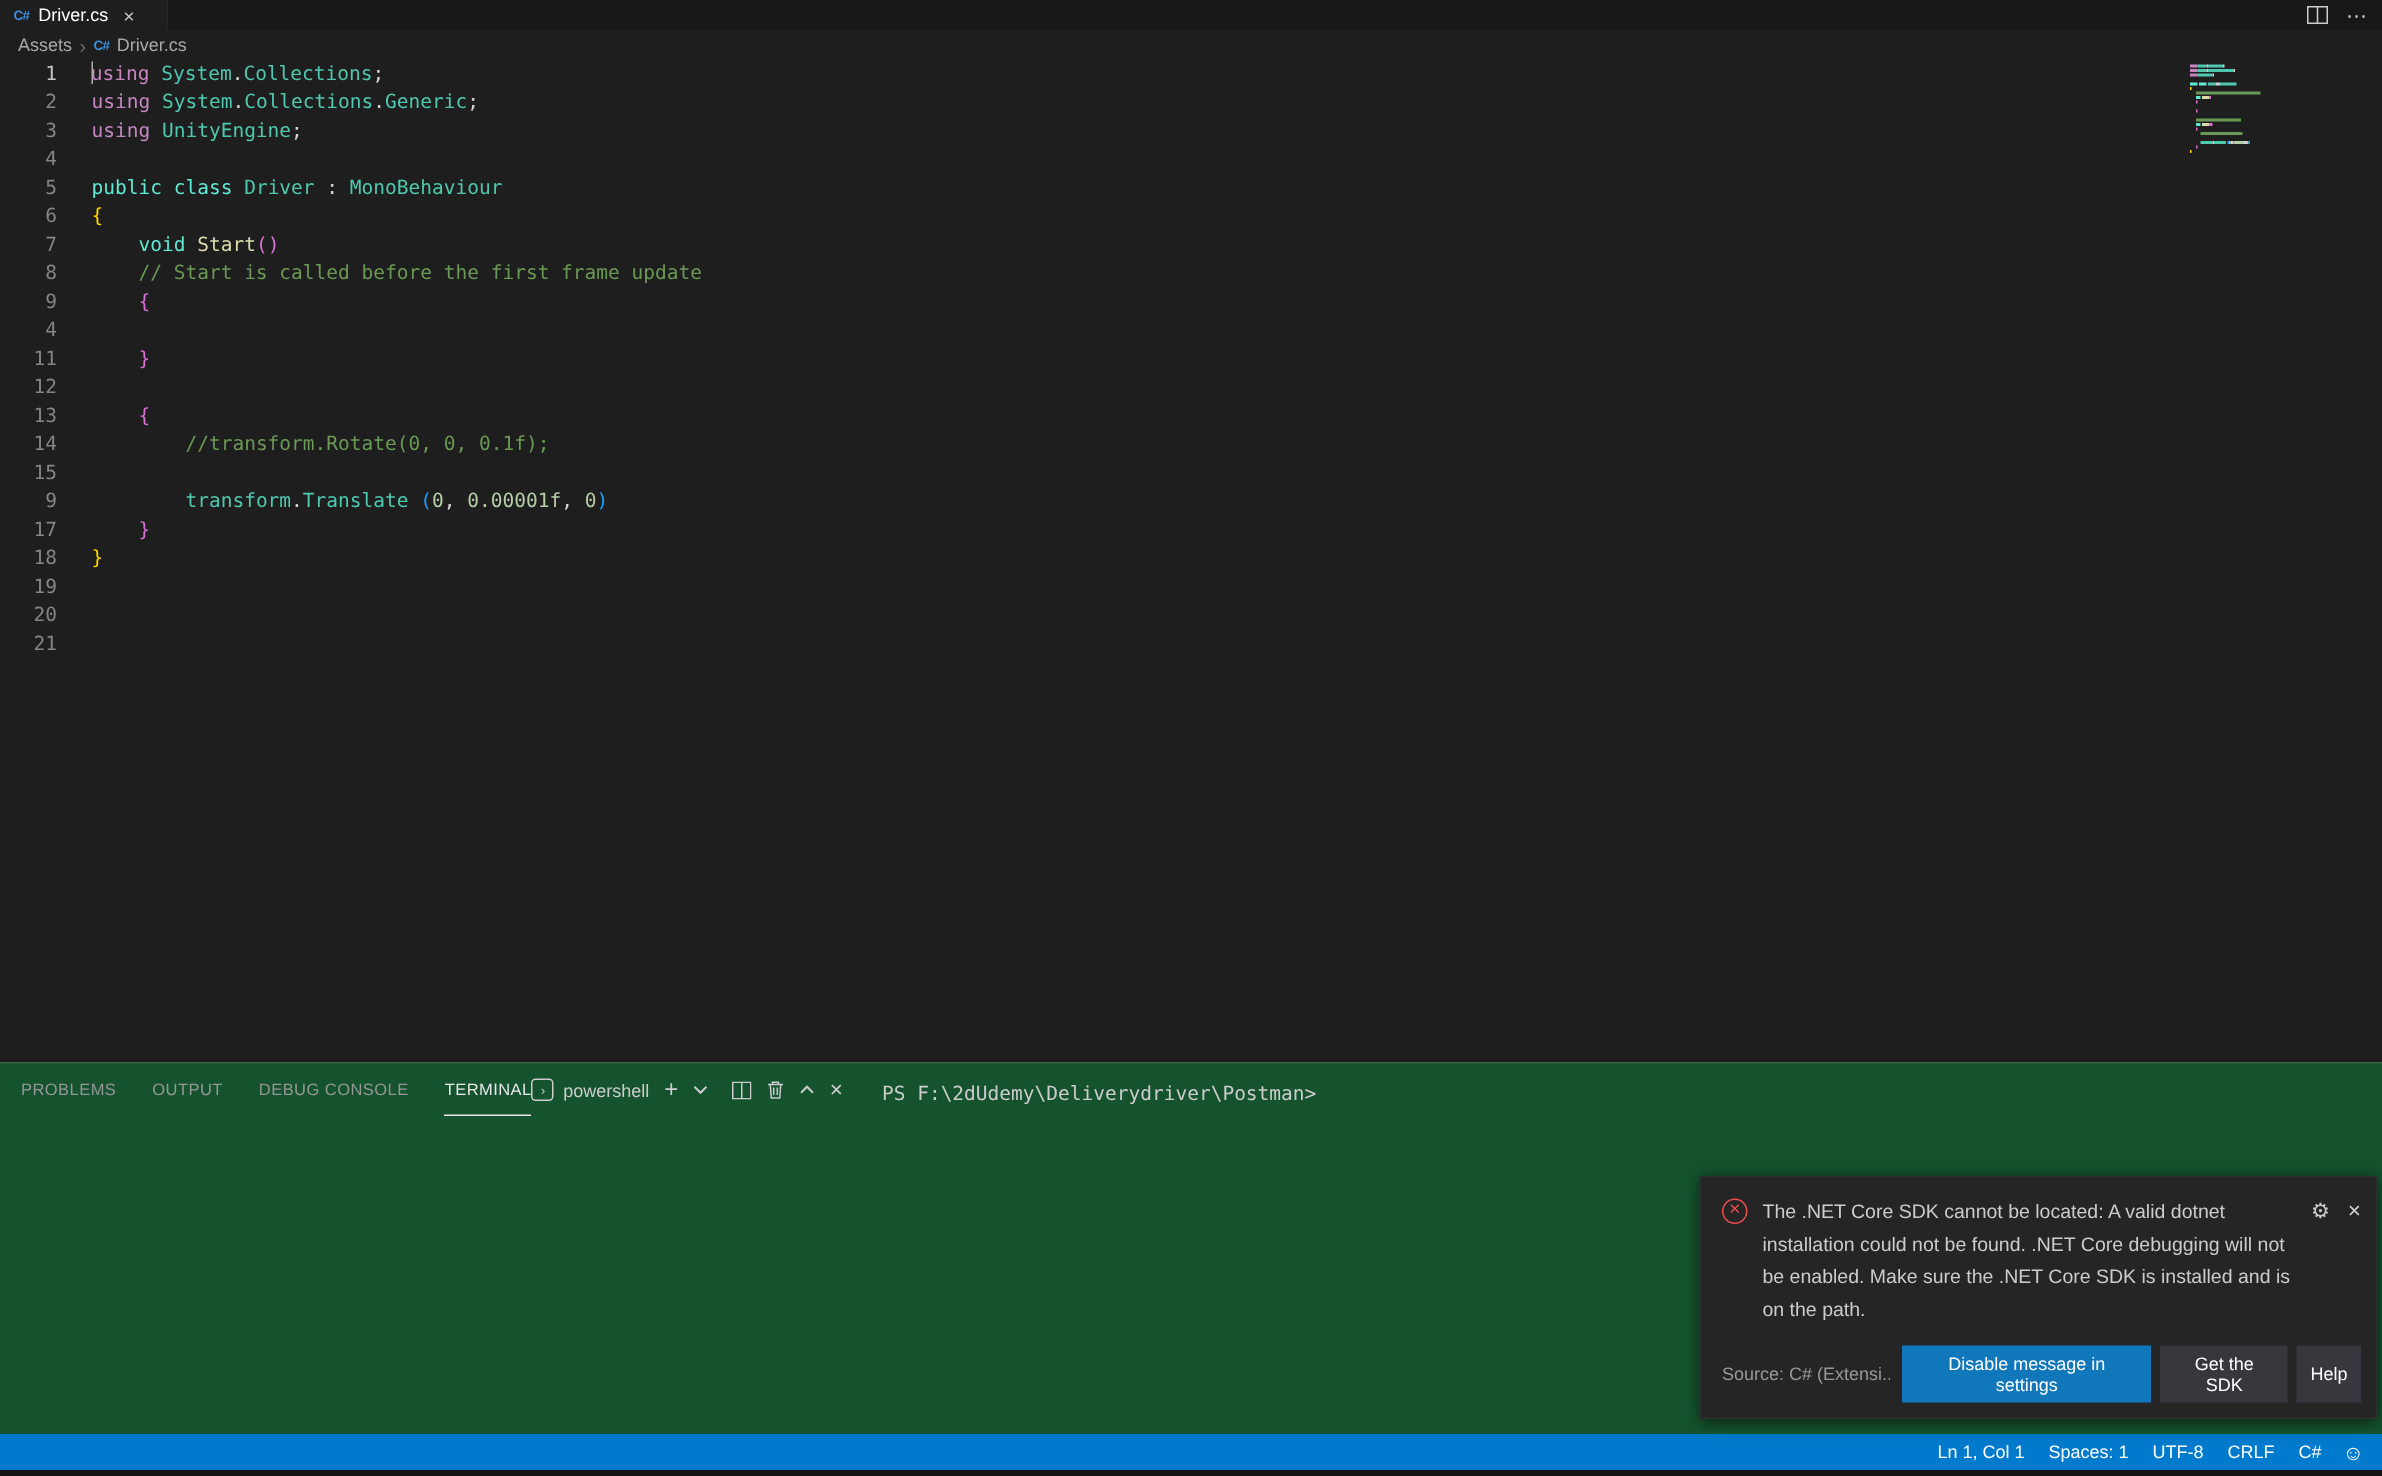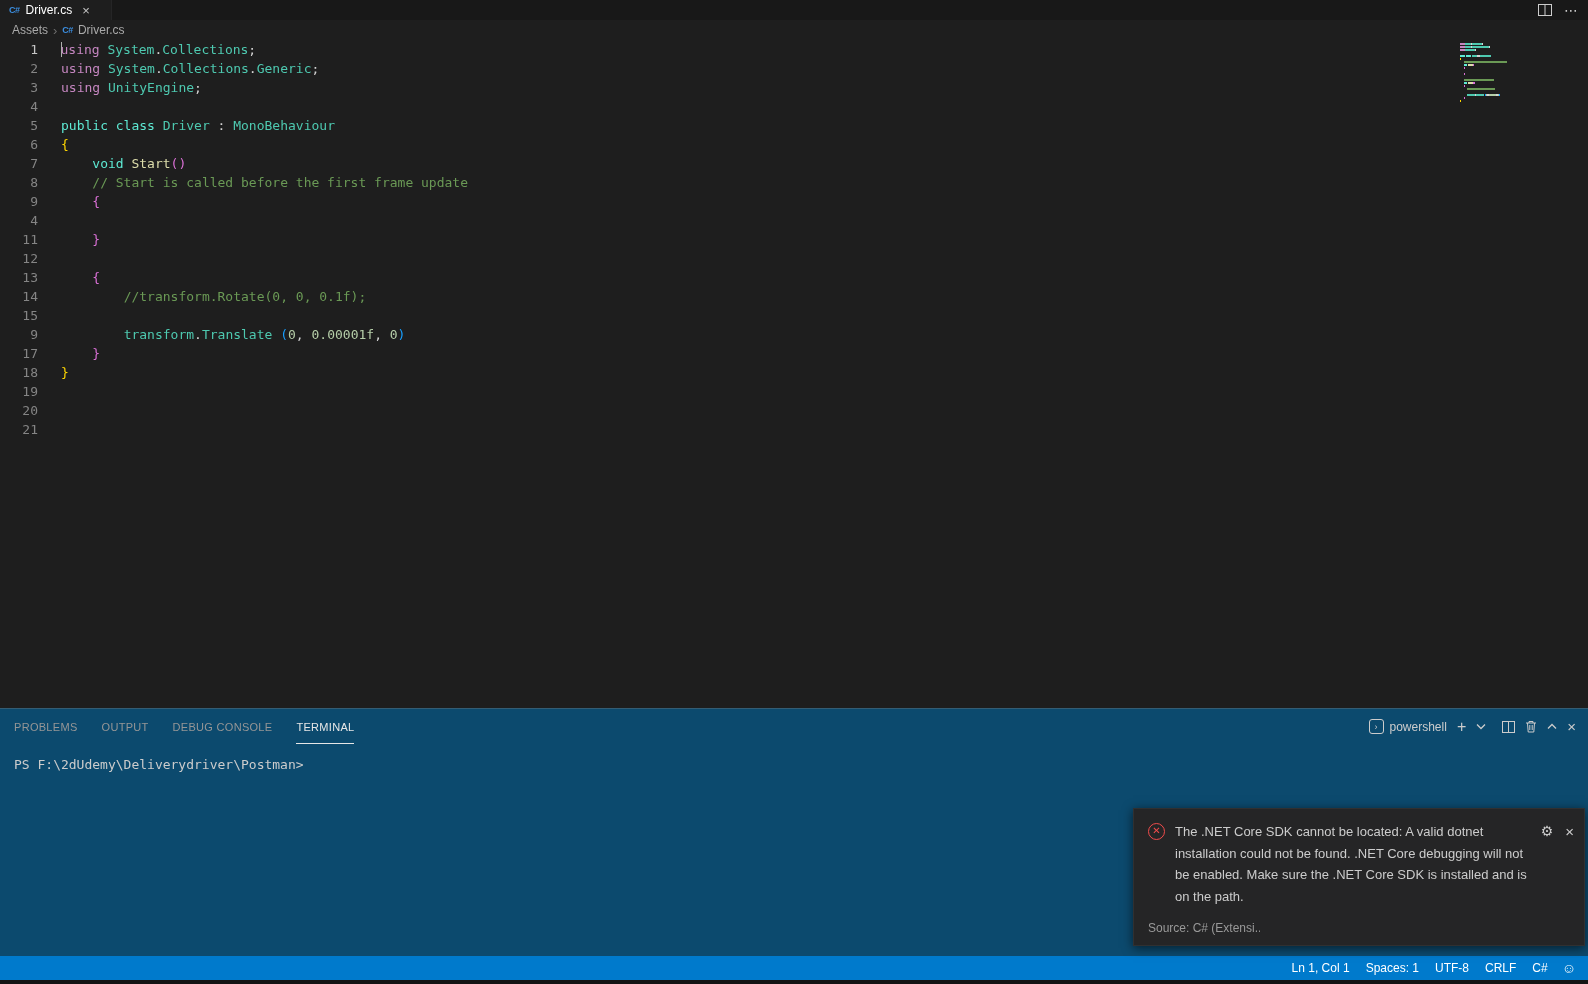--- a/index.html
+++ b/index.html
@@ -40,21 +40,21 @@
   .tk-b0 { color: #FFD700; }
   .tk-b1 { color: #DA70D6; }
   .tk-b2 { color: #179FFF; }
 
   
   .minimap { position: absolute; top: 3px; right: 70px; width: 58px; }
   .mini-line { height: 2px; margin-bottom: 1px; white-space: nowrap; font-size: 0; }
   .mini-tk { display: inline-block; height: 2px; background: currentColor; }
 
   
-  .panel { flex: 0 0 248px; border-top: 1px solid rgba(128,128,128,0.35); display: flex; flex-direction: column; background: #0c4a6e; }
+  .panel { flex: 0 0 248px; border-top: 1px solid rgba(128,128,128,0.35); display: flex; flex-direction: row; background: #14532d; }
   .panel-header { height: 35px; display: flex; align-items: center; justify-content: space-between; padding: 0 12px 0 14px; flex: 0 0 auto; }
   .panel-tabs { display: flex; gap: 24px; height: 100%; align-items: center; }
   .panel-tab { font-size: 11px; letter-spacing: 0.3px; color: #969696; cursor: pointer; height: 100%; display: flex; align-items: center; border-bottom: 1px solid transparent; padding-top: 1px; }
   .panel-tab.active { color: #e7e7e7; border-bottom-color: #e7e7e7; }
   .panel-actions { display: flex; align-items: center; gap: 10px; }
   .shell-chip { display: flex; align-items: center; gap: 6px; font-size: 12px; color: #cccccc; cursor: pointer; }
   .term-box-icon { width: 15px; height: 15px; border: 1px solid #cccccc; border-radius: 3px; display: inline-flex; align-items: center; justify-content: center; font-size: 9px; color: #cccccc; }
   .plus-icon { font-size: 16px; line-height: 1; }
   .terminal-content { flex: 1 1 auto; padding: 13px 0 0 14px; font-family: "DejaVu Sans Mono", monospace; font-size: 13px; color: #cccccc; }
   .term-line { height: 18px; white-space: pre; }
@@ -241,14 +241,19 @@
   <div class="toast-body">
     <div class="error-icon">✕</div>
     <div class="toast-message">The .NET Core SDK cannot be located: A valid dotnet installation could not be found. .NET Core debugging will not be enabled. Make sure the .NET Core SDK is installed and is on the path.</div>
     <div class="toast-top-icons">
       <span class="icon-btn gear-glyph">⚙</span>
       <span class="icon-btn" style="font-size:15px;">×</span>
     </div>
   </div>
   <div class="toast-footer">
     <div class="toast-source">Source: C# (Extensi...</div>
+    <div class="toast-buttons">
+        <button class="notif-btn primary">Disable message in settings</button>
+        <button class="notif-btn">Get the SDK</button>
+        <button class="notif-btn">Help</button>
+      </div>
   </div>
 </div>
 
 </body></html>

